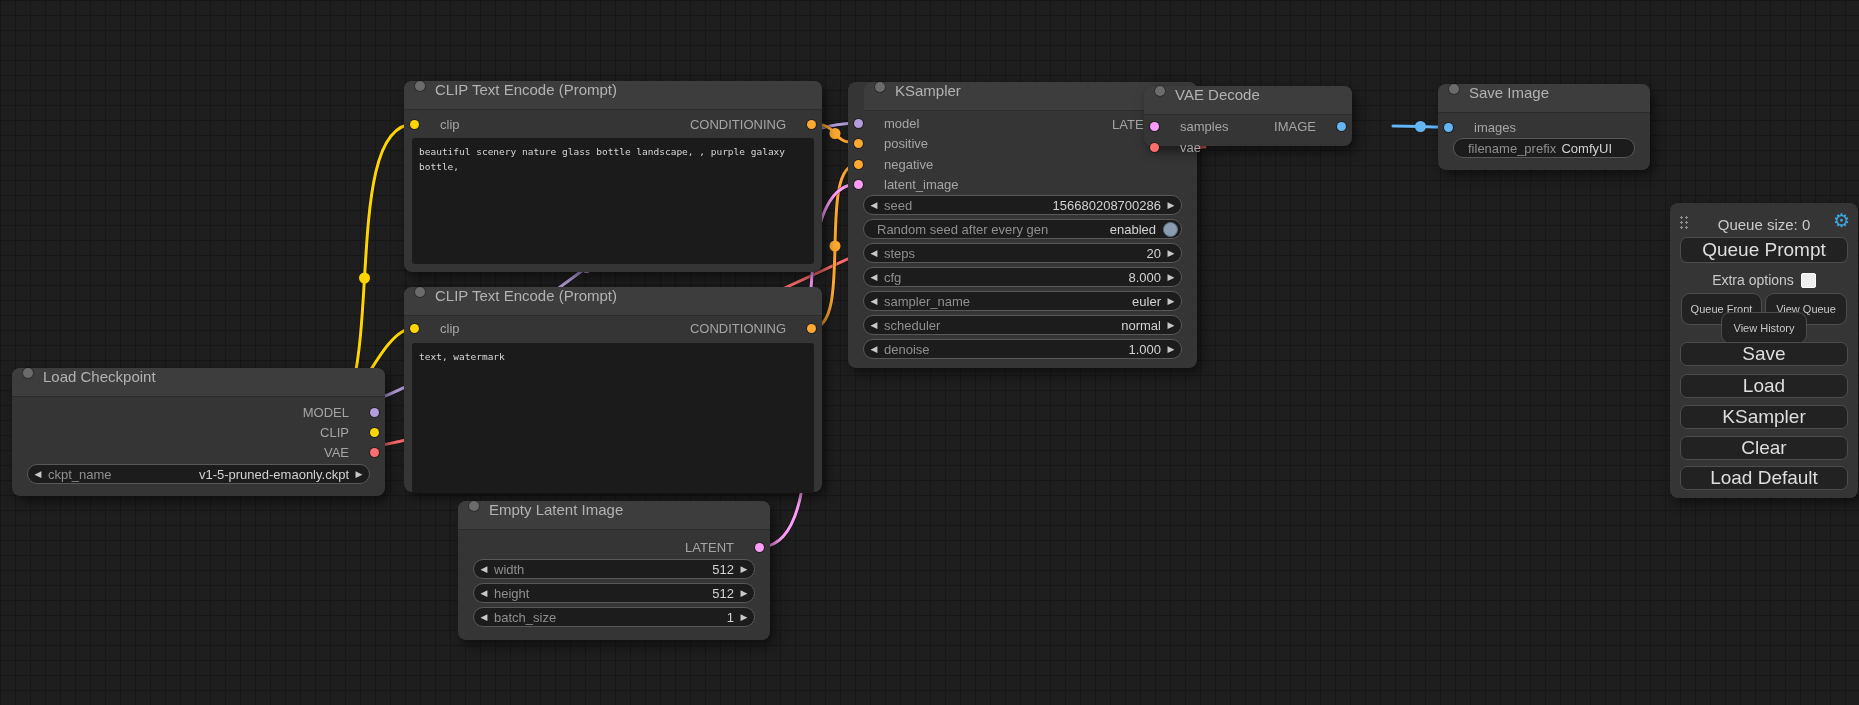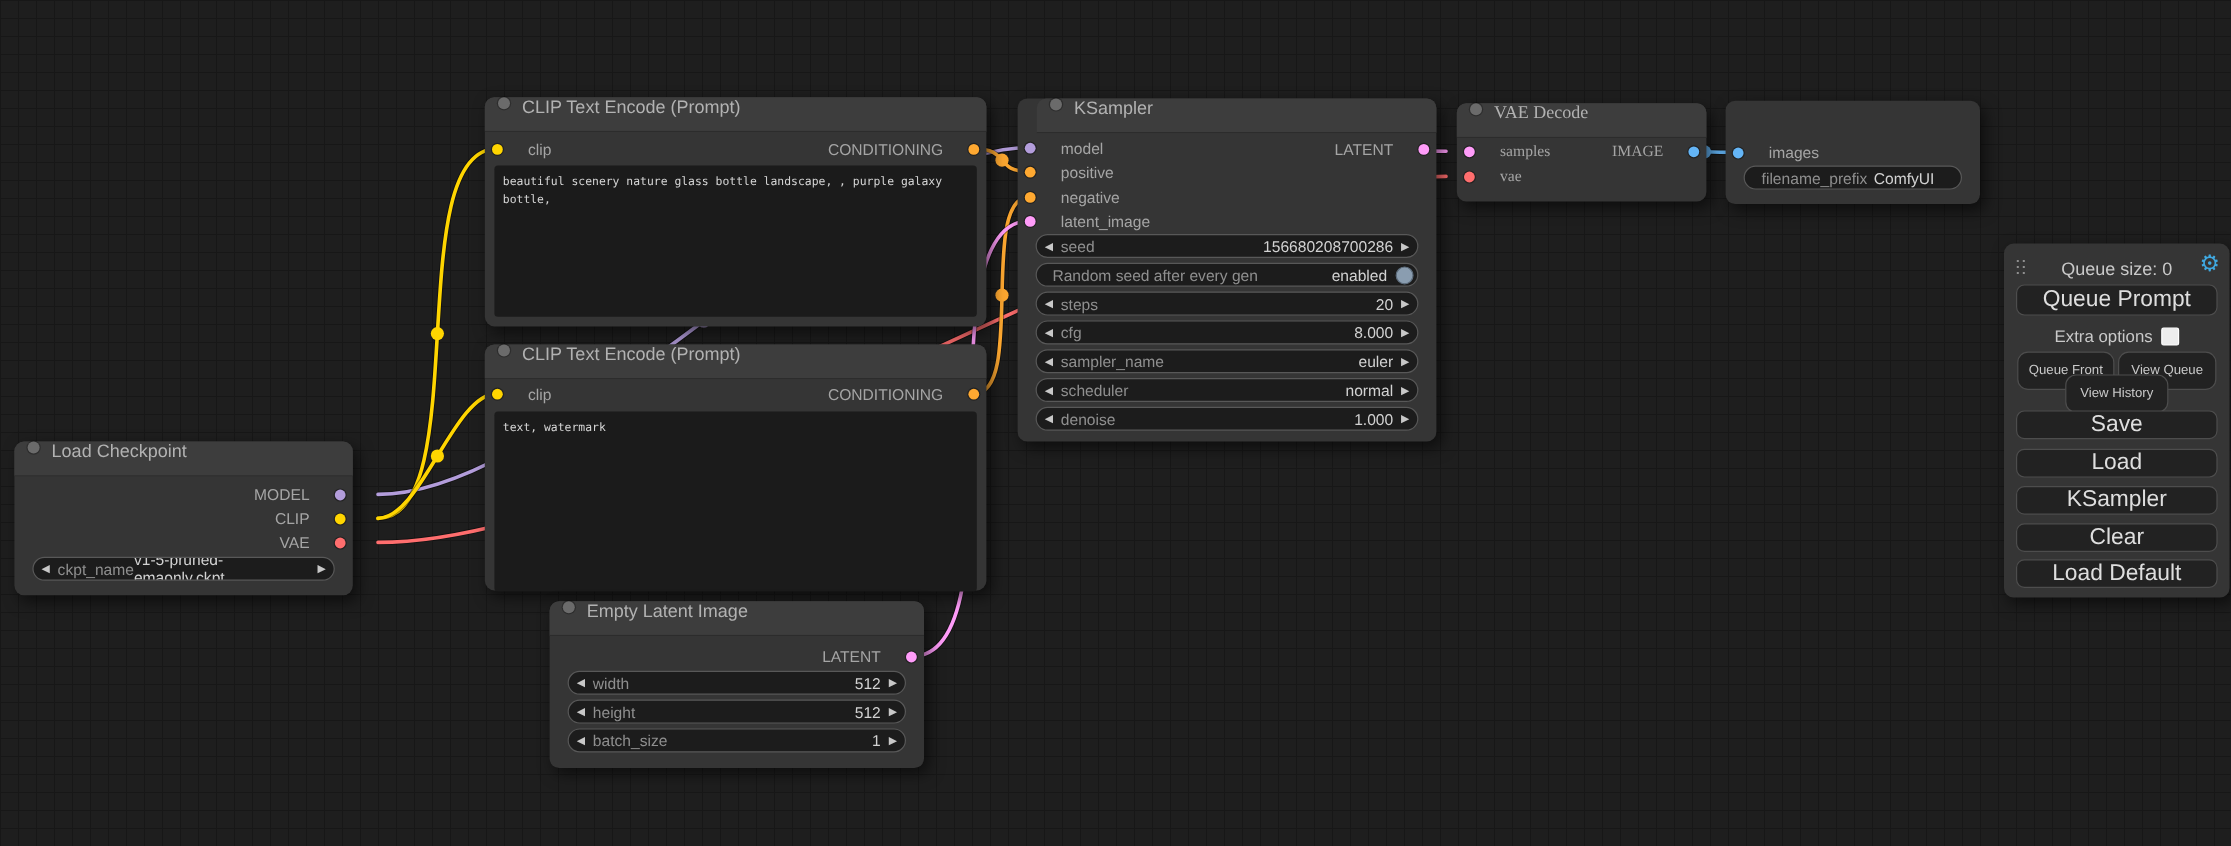--- a/index.html
+++ b/index.html
@@ -104,21 +104,21 @@
       <path d="M 1155 124 C 1185 124, 1175 126, 1205 126" fill="none" stroke="#FF9CF9" stroke-width="3" stroke-linecap="round"></path>
       <circle cx="1180" cy="125" r="5.5" fill="#FF9CF9"></circle>
     </g>
     <g>
       <path d="M 1393 126 C 1423 126, 1418 127, 1448 127" fill="none" stroke="rgba(0,0,0,0.4)" stroke-width="4.5"></path>
       <path d="M 1393 126 C 1423 126, 1418 127, 1448 127" fill="none" stroke="#64B5F6" stroke-width="3" stroke-linecap="round"></path>
       <circle cx="1420.5" cy="126.5" r="5.5" fill="#64B5F6"></circle>
     </g>
   </svg>
 <div id="nodes">
-    <div class="node" style="left: 12px; top: 368px; width: 282px; height: 128px;">
+    <div class="node" style="left: 12px; top: 368px; width: 373px; height: 128px;">
       <div class="node-title">
         <span class="collapse-dot"></span>
         <span>Load Checkpoint</span>
       </div>
       <div class="slot out" style="right: 6px; top: 36px;">
         <span class="slot-dot" style="background: rgb(179, 157, 219);"></span>
         <span>MODEL</span>
       </div>
       <div class="slot out" style="right: 6px; top: 56px;">
         <span class="slot-dot" style="background: rgb(255, 213, 0);"></span>
@@ -253,39 +253,43 @@
         <span class="wvalue">normal</span>
         <span class="arrow">▶</span>
       </div>
       <div class="widget kind-number" style="top: 257px;">
         <span class="arrow">◀</span>
         <span class="wlabel">denoise</span>
         <span class="wvalue">1.000</span>
         <span class="arrow">▶</span>
       </div>
     </div>
-    <div class="node" style="left: 1214px; top: 86px; width: 208px; height: 82px; font-family: Liberation Serif, serif;">
+    <div class="node" style="left: 1144px; top: 86px; width: 208px; height: 60px;">
       <div class="node-title">
         <span class="collapse-dot"></span>
         <span>VAE Decode</span>
       </div>
       <div class="slot in" style="left: 6px; top: 32px;">
         <span class="slot-dot" style="background: rgb(255, 156, 249);"></span>
         <span>samples</span>
       </div>
       <div class="slot in" style="left: 6px; top: 53px;">
         <span class="slot-dot" style="background: rgb(255, 110, 110);"></span>
         <span>vae</span>
       </div>
       <div class="slot out" style="right: 6px; top: 32px;">
         <span class="slot-dot" style="background: rgb(100, 181, 246);"></span>
         <span>IMAGE</span>
       </div>
     </div>
     <div class="node" style="left: 1438px; top: 84px; width: 212px; height: 86px;">
+      <div class="node-title">
+        <span class="collapse-dot"></span>
+        <span>Save Image</span>
+      </div>
       <div class="slot in" style="left: 6px; top: 35px;">
         <span class="slot-dot" style="background: rgb(100, 181, 246);"></span>
         <span>images</span>
       </div>
       <div class="widget kind-text" style="top: 54px;">
         <span class="wlabel">filename_prefix</span>
         <span class="wvalue">ComfyUI</span>
       </div>
     </div>
   </div>

